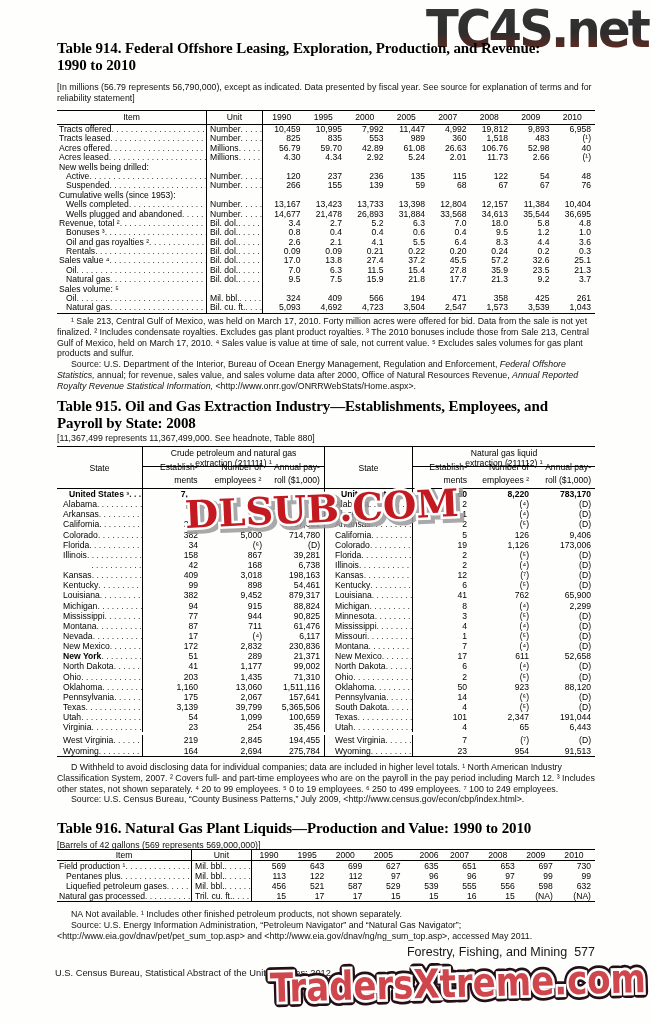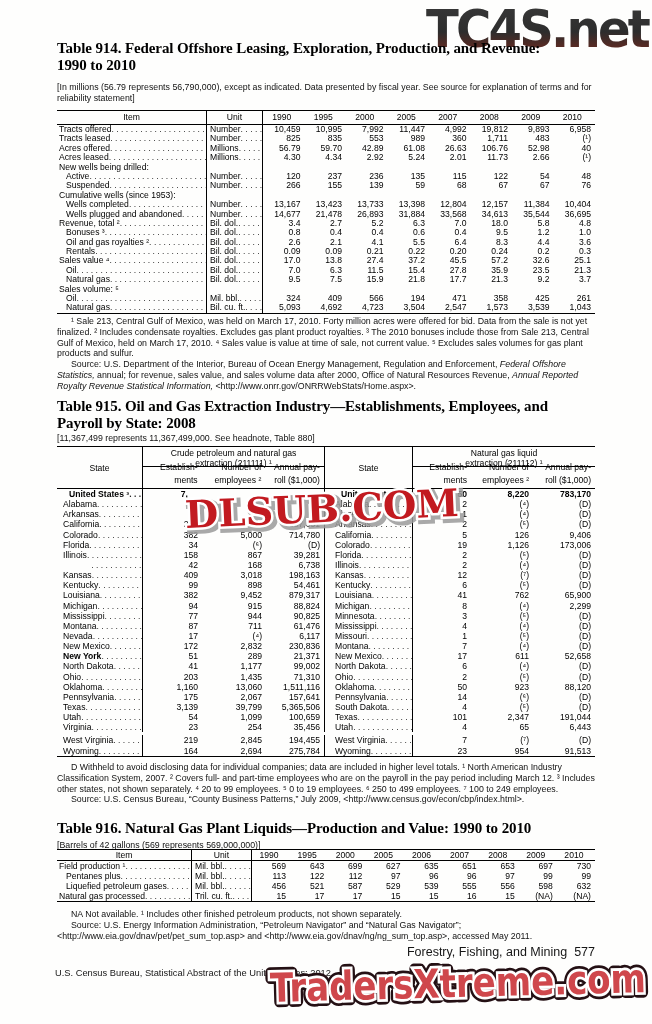--- a/index.html
+++ b/index.html
@@ -115,21 +115,21 @@
           </div>
           <div class="c-unit">
             <div class="ulbl">Number</div>
             <div class="dots"></div>
           </div>
           <div class="c-num">825</div>
           <div class="c-num">835</div>
           <div class="c-num">553</div>
           <div class="c-num">989</div>
           <div class="c-num">360</div>
-          <div class="c-num">1,711</div>
+          <div class="c-num">1,518</div>
           <div class="c-num">483</div>
           <div class="c-num">(¹)</div>
         </div>
         <div class="trow">
           <div class="c-item">
             <div class="lbl" style="padding-left: 2px;">Acres offered</div>
             <div class="dots"></div>
           </div>
           <div class="c-unit">
             <div class="ulbl">Millions</div>
@@ -918,21 +918,21 @@
       <div class="c-item hc">
           <span class="lbl">Item</span>
         </div>
       <div class="c-unit hc">
           <span class="lbl">Unit</span>
         </div>
       <div class="c-num hc" style="text-align:center">1990</div>
       <div class="c-num hc" style="text-align:center">1995</div>
       <div class="c-num hc" style="text-align:center">2000</div>
       <div class="c-num hc" style="text-align:center">2005</div>
-      <div class="c-num hc" style="text-align:center">2006</div>
+      <div class="c-num hc" style="text-align:right">2006</div>
       <div class="c-num hc" style="text-align:center">2007</div>
       <div class="c-num hc" style="text-align:center">2008</div>
       <div class="c-num hc" style="text-align:center">2009</div>
       <div class="c-num hc" style="text-align:center">2010</div>
     </div>
     <div id="t916-body">
         <div class="trow">
           <div class="c-item">
             <div class="lbl" style="padding-left: 2px;">Field production ¹</div>
             <div class="dots"></div>

